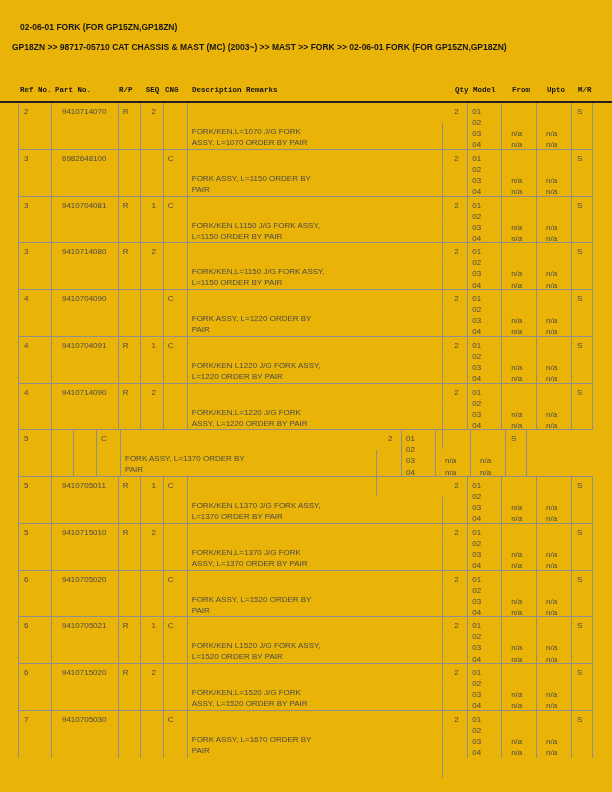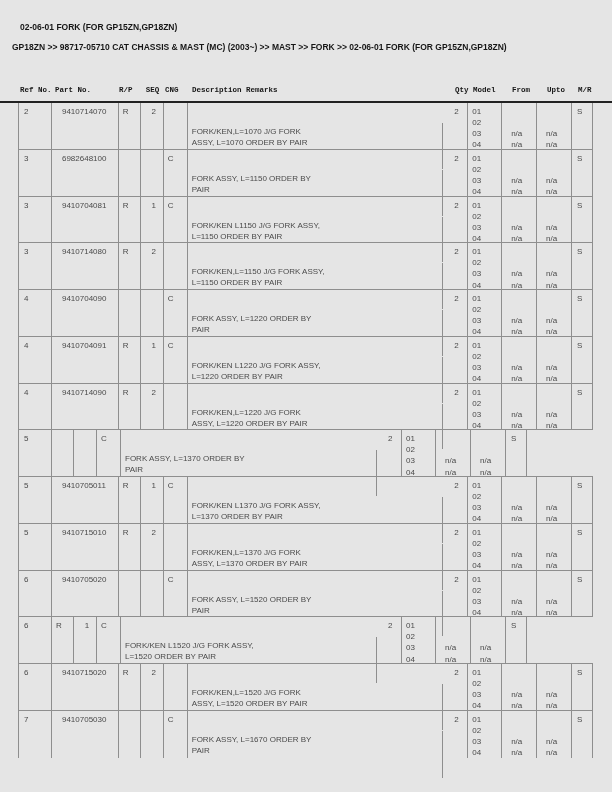--- a/index.html
+++ b/index.html
@@ -1,21 +1,21 @@
 <!DOCTYPE html>
 <html><head>
 <meta charset="utf-8">
 <style>
   * { box-sizing: border-box; margin: 0; padding: 0; }
   html, body { background: #ffffff; }
   .page {
     position: relative;
     width: 612px;
     height: 792px;
-    background: #e5e5e5;
+    background: #eab308;
     font-family: "Liberation Sans", sans-serif;
     overflow: hidden;
   }
   .page-title {
     position: absolute;
     left: 20px;
     top: 22px;
     font-size: 8.5px;
     font-weight: bold;
     color: #161616;
@@ -393,20 +393,21 @@
 n/a</div>
     <div class="cell c-upto">
 
 n/a
 n/a</div>
     <div class="cell c-mr">S</div>
   </div>
 
   <div class="row">
     <div class="cell c-ref">6</div>
+    <div class="cell c-part">9410705021</div>
     <div class="cell c-rp">R</div>
     <div class="cell c-seq">1</div>
     <div class="cell c-cng">C</div>
     <div class="cell c-desc">FORK/KEN L1520 J/G FORK ASSY,
 L=1520 ORDER BY PAIR</div>
     <div class="cell c-qty">2</div>
     <div class="cell c-model">01
 02
 03
 04</div>

